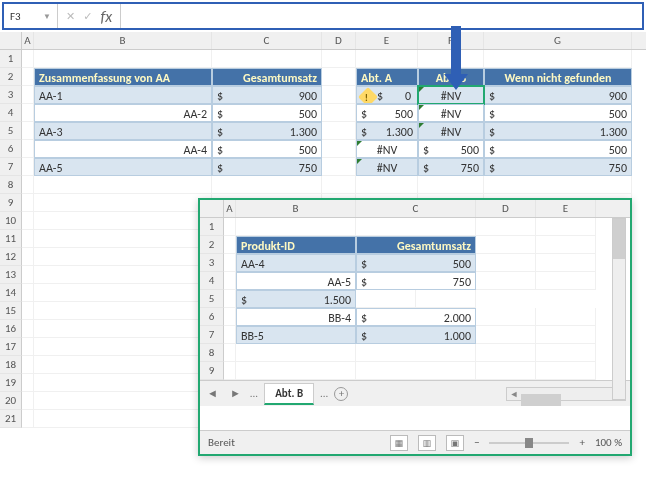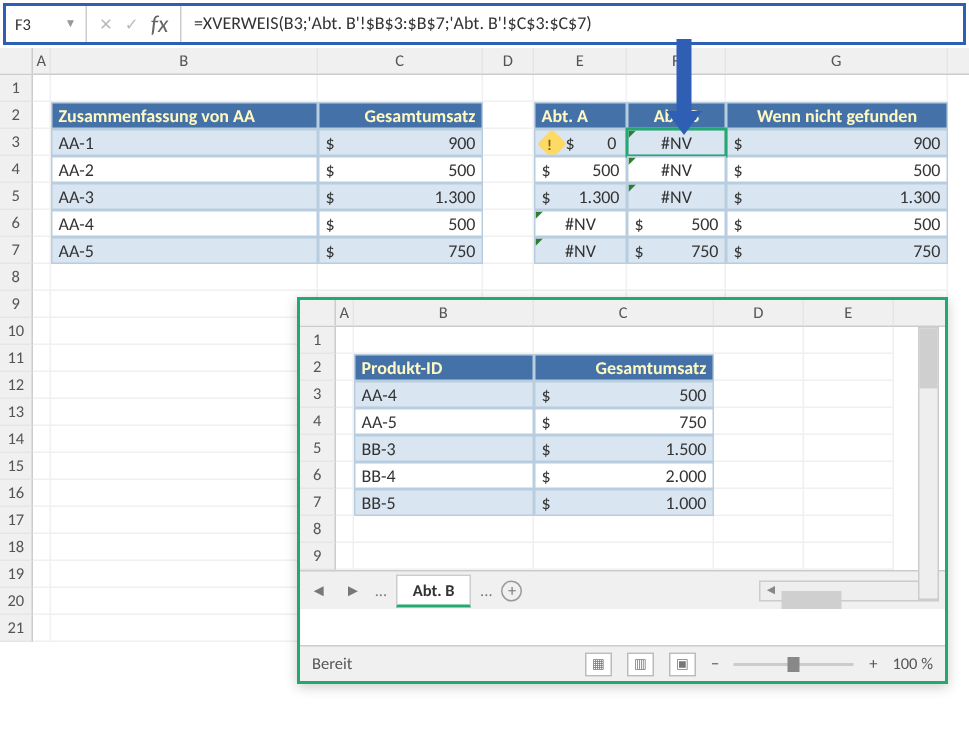--- a/index.html
+++ b/index.html
@@ -27,21 +27,21 @@
   .cA { width: 12px; }
   .cB { width: 178px; }
   .cC { width: 110px; }
   .cD { width: 34px; }
   .cE { width: 62px; }
   .cF { width: 66px; }
   .cG { width: 148px; }
   
   .hdr-blue { background: #4472a8; color: #fef9c3; font-weight: bold; }
   .band1 { background: #d9e5f0; }
-  .band0 { background: #fff; }
+  .band0 { background: #fff; text-align: right; }
   .tcell { border: 0.5px solid #b8cde0; }
   
   .curr { display: flex; justify-content: space-between; }
   
   .inset { position: absolute; left: 198px; top: 198px; width: 434px; height: 258px; border: 2px solid #22a871; background: #fff; box-shadow: 0 2px 8px rgba(0,0,0,0.2); display:flex; flex-direction:column; }
   .inset .col-headers { border-top: none; }
   .inset .cA2 { width: 12px; }
   .inset .cB2 { width: 120px; }
   .inset .cC2 { width: 120px; }
   .inset .cD2 { width: 60px; }
@@ -81,23 +81,20 @@
 
 <div class="formula-bar">
   <div class="name-box">
     <span>F3</span>
     <span class="name-box-arrow">▼</span>
   </div>
   <div class="fb-btns">
     <span class="fb-btn">✕</span>
     <span class="fb-btn">✓</span>
     <span class="fx">fx</span>
-  </div>
-  <div class="formula-input">
-    <span>=XVERWEIS(B3;'Abt. B'!$B$3:$B$7;'Abt. B'!$C$3:$C$7)</span>
   </div>
 </div>
 
 <div class="arrow-line"></div>
 <div class="arrow-head"></div>
 
 <div class="col-headers">
   <div class="corner"></div>
   <div class="col-h cA">A</div>
   <div class="col-h cB">B</div>
@@ -438,21 +435,20 @@
             <span>$</span>
             <span>750</span>
           </div>
         </div>
         <div class="cell cD2"></div>
         <div class="cell cE2"></div>
       </div>
       <div class="row">
         <div class="row-h" style="width: 24px;">5</div>
         <div class="cell cA2"></div>
-        <div class="cell cB2 tcell band1">BB-3</div>
         <div class="cell cC2 tcell band1">
           <div class="curr">
             <span>$</span>
             <span>1.500</span>
           </div>
         </div>
         <div class="cell cD2"></div>
         <div class="cell cE2"></div>
       </div>
       <div class="row">

